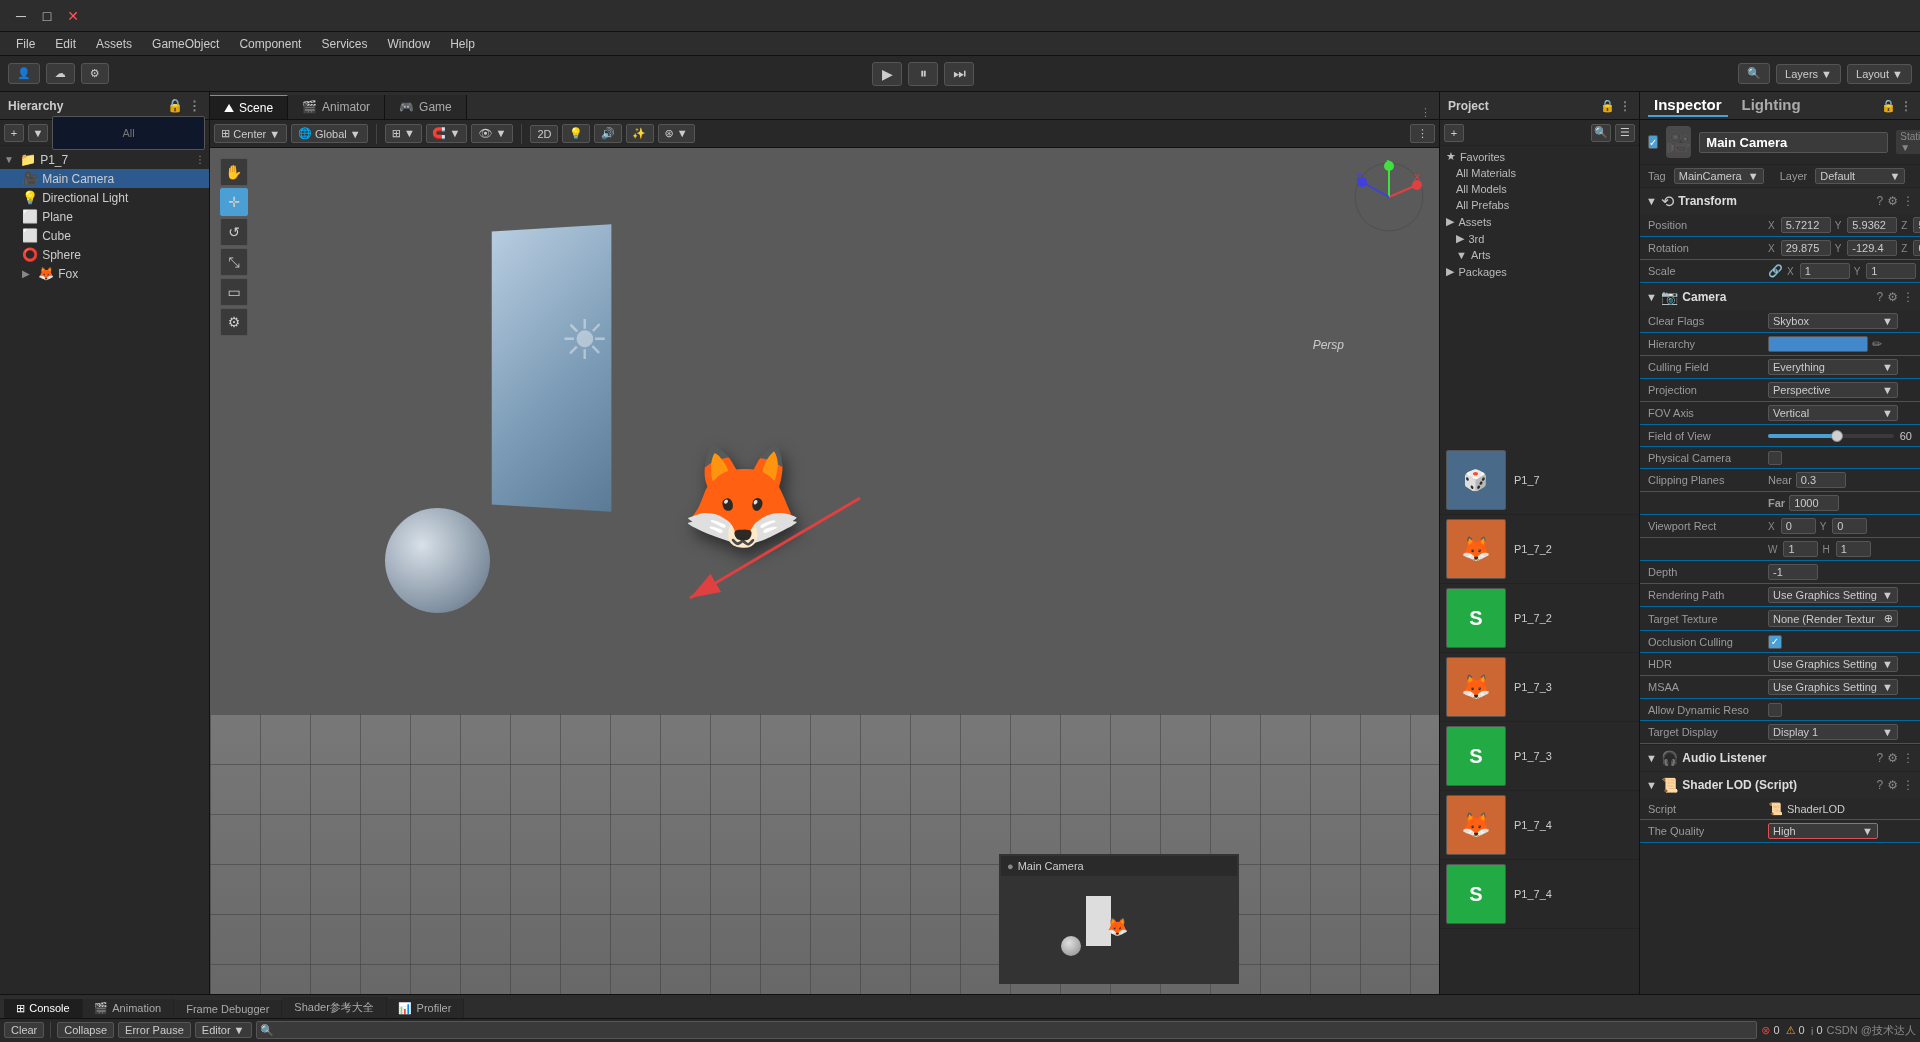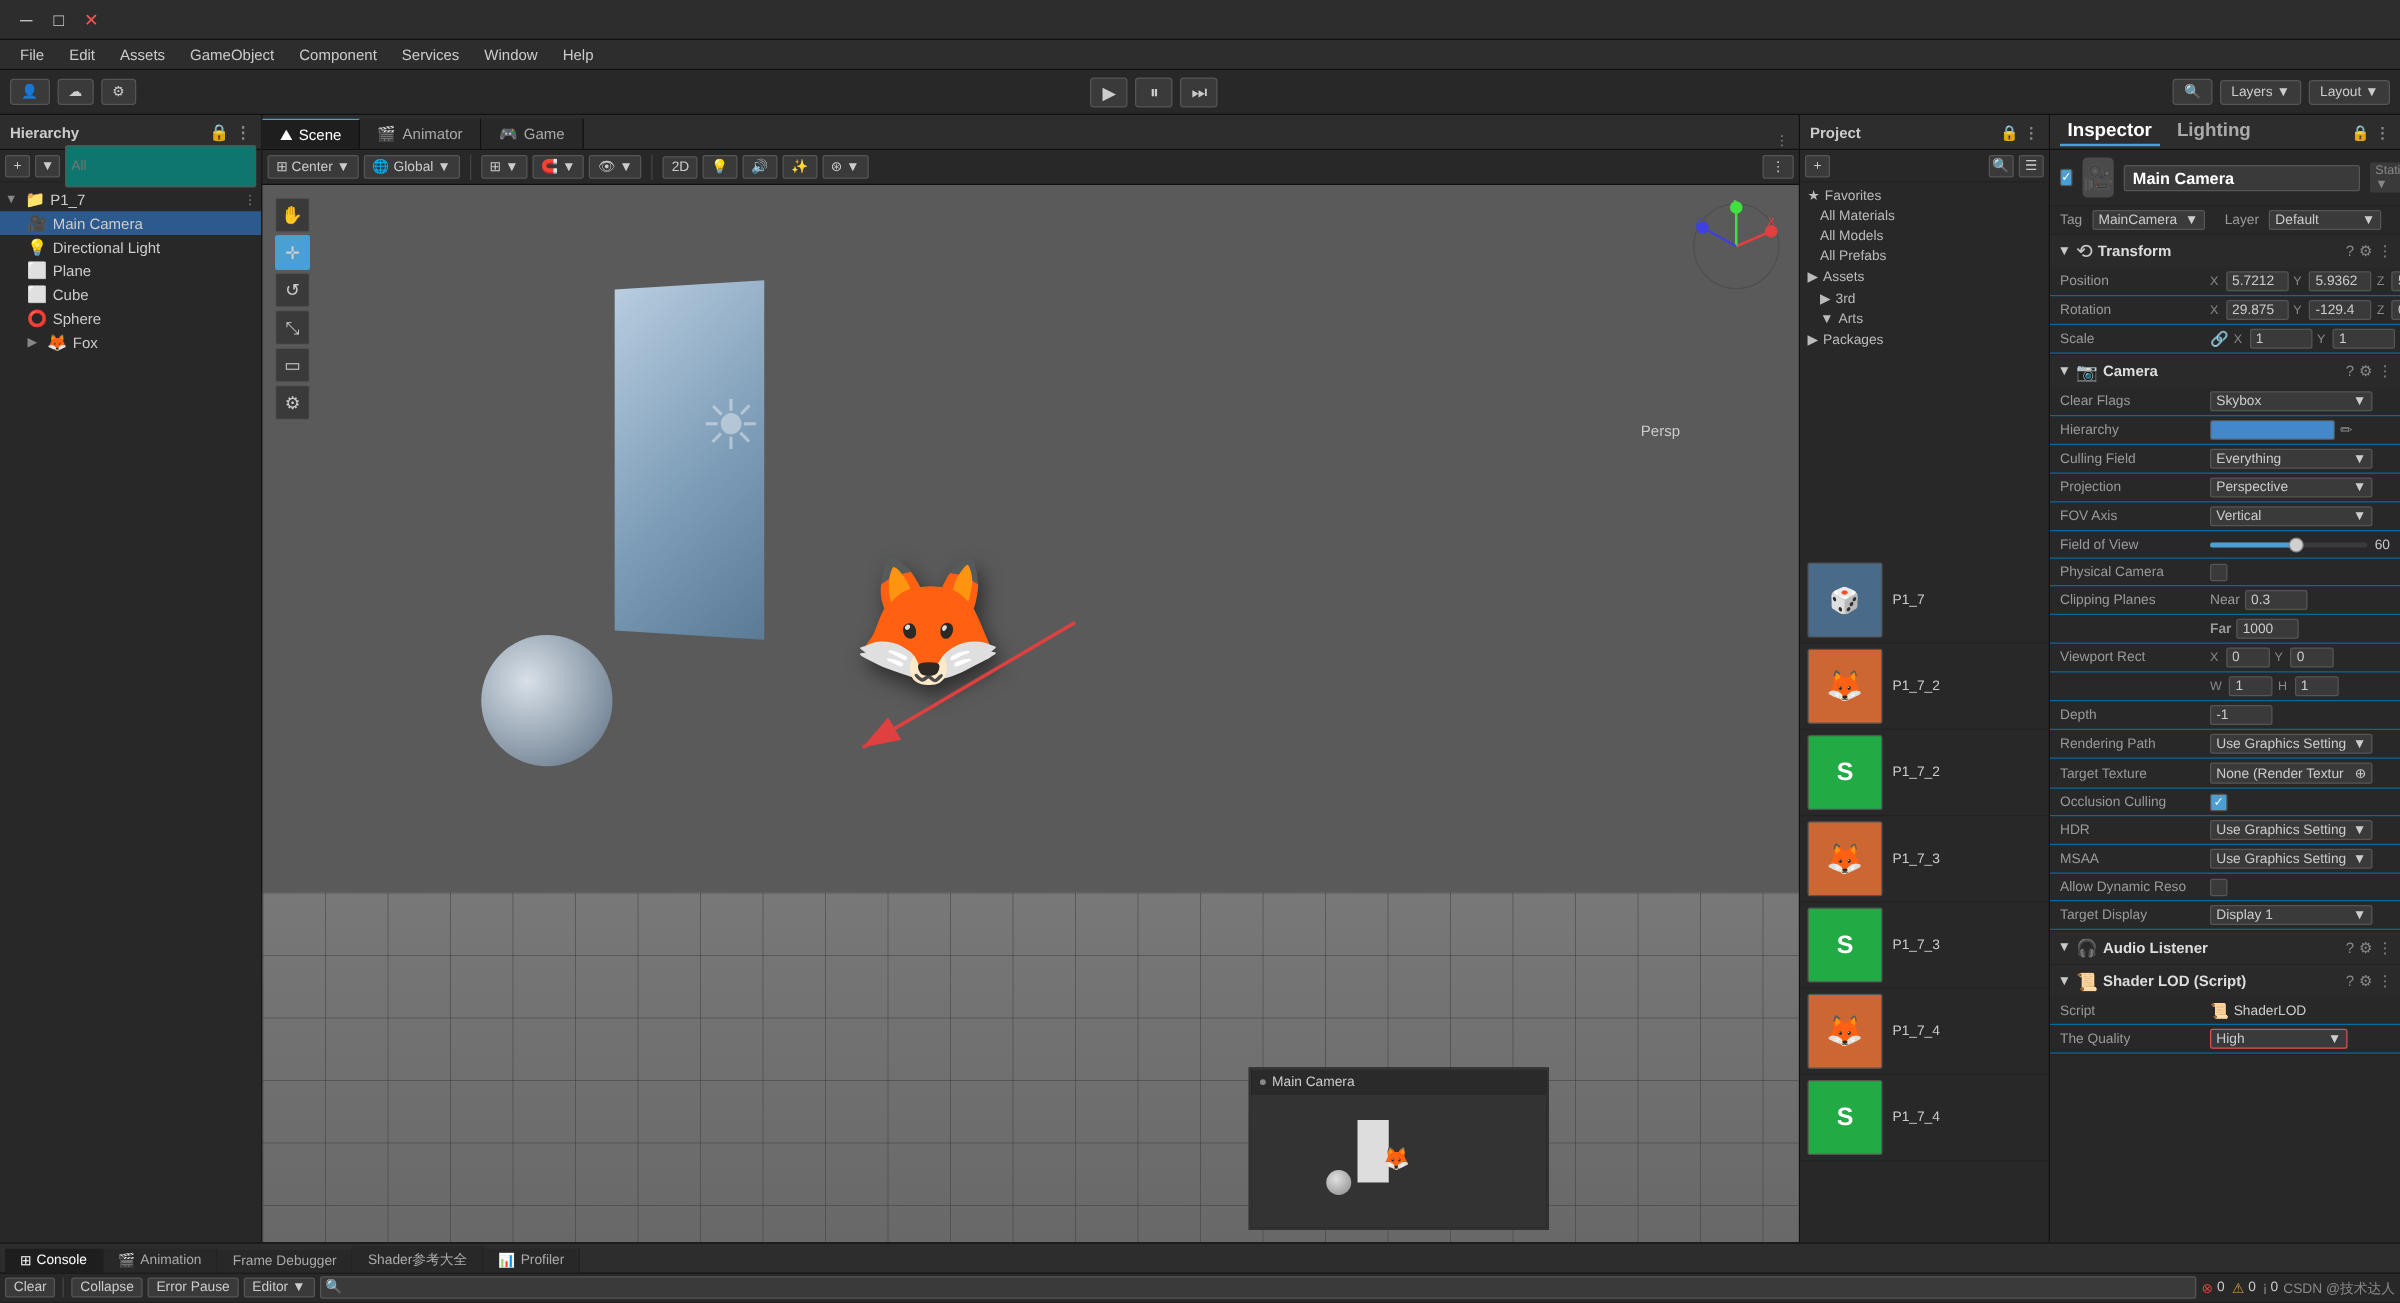--- a/index.html
+++ b/index.html
@@ -133,26 +133,27 @@
     }
     .hier-btn {
       width: 20px; height: 18px;
       display: flex; align-items: center; justify-content: center;
       background: #3a3a3a; border: 1px solid #555; border-radius: 2px;
       color: #ccc; font-size: 11px; cursor: pointer;
     }
     .search-box {
       flex: 1;
       height: 34px;
-      background: #0f766e;
+      background: #0f172a;
       border: 1px solid #555;
       border-radius: 2px;
       color: #ccc;
       font-size: 11px;
       padding: 0 4px;
+      text-align: center;
     }
 
     .hierarchy-tree { padding: 4px 0; overflow-y: auto; flex: 1; }
     .tree-item {
       display: flex;
       align-items: center;
       padding: 2px 4px;
       cursor: pointer;
       gap: 4px;
     }
@@ -671,21 +672,21 @@
 
       <div class="scene-left-tools" style="z-index:10;">
         <div class="scene-tool">✋</div>
         <div class="scene-tool active">✛</div>
         <div class="scene-tool">↺</div>
         <div class="scene-tool">⤡</div>
         <div class="scene-tool">▭</div>
         <div class="scene-tool">⚙</div>
       </div>
 
-      <div class="persp-label" style="z-index:10;right:95px;top:190px;">Persp</div>
+      <div class="persp-label" style="z-index:10;right:95px;top:190px;font-style:italic;">Persp</div>
 
       <div class="gizmo-svg">
         <svg width="75" height="75" viewBox="0 0 75 75" xmlns="http://www.w3.org/2000/svg">
           <circle cx="37" cy="37" r="34" fill="none" stroke="#444" stroke-width="1" opacity="0.5"></circle>
 
           <line x1="37" y1="37" x2="65" y2="25" stroke="#e04040" stroke-width="2"></line>
           <circle cx="65" cy="25" r="5" fill="#e04040"></circle>
           <text x="62" y="20" fill="#e04040" font-size="9">X</text>
 
           <line x1="37" y1="37" x2="37" y2="6" stroke="#40e040" stroke-width="2"></line>

